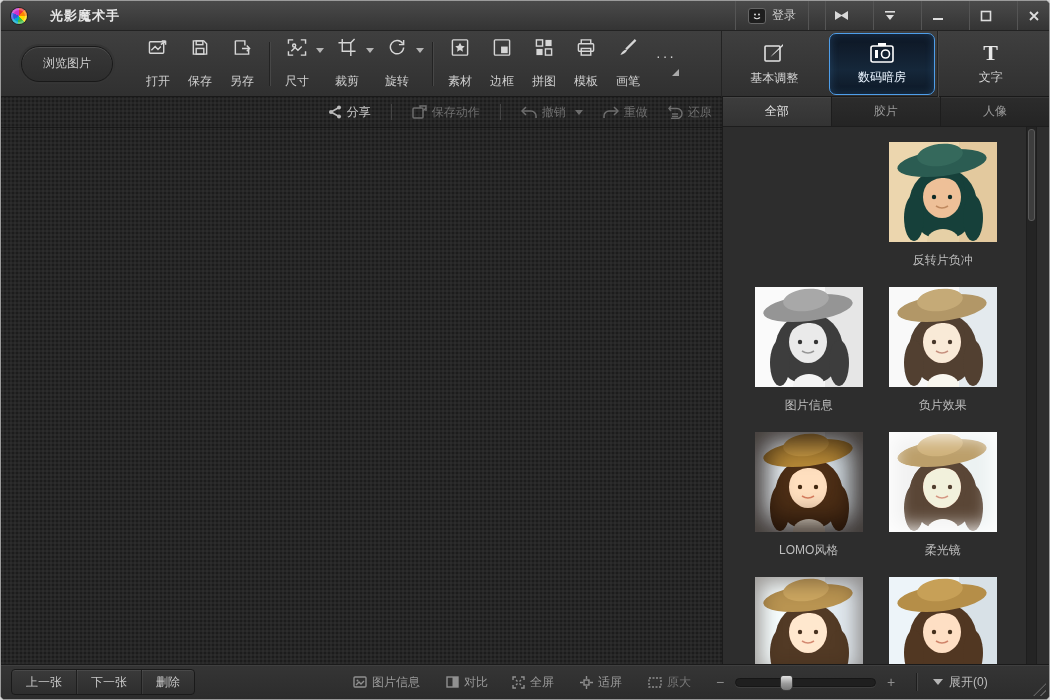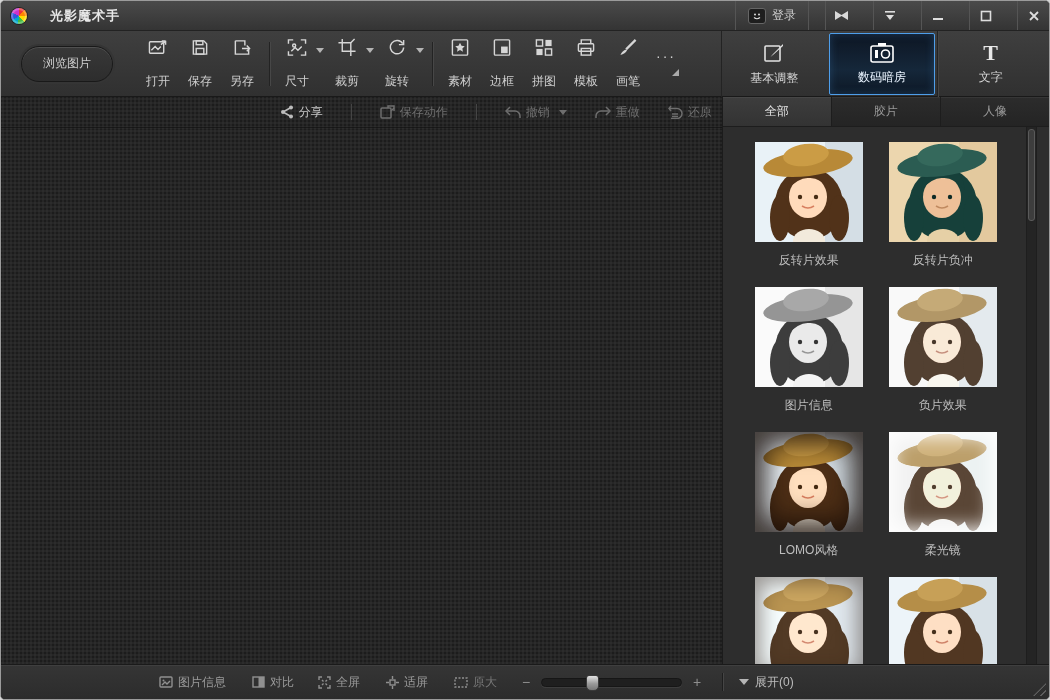--- a/index.html
+++ b/index.html
@@ -38,33 +38,33 @@
     border-top:5px solid #b5b5b5;margin:-26px 2px 0 -2px;}
   .more-btn{width:34px;height:52px;display:flex;flex-direction:column;align-items:center;justify-content:center;color:#cfcfcf;}
   .more-dots{font-size:14px;letter-spacing:2px;line-height:10px;}
   .more-tri{align-self:flex-end;width:0;height:0;border-left:7px solid transparent;border-bottom:7px solid #aaa;margin:8px 4px 0 0;}
   
   .modes{position:absolute;right:6px;top:0;height:66px;width:322px;display:flex;border-left:1px solid #232323;}
   .mode-btn{flex:1;display:flex;flex-direction:column;align-items:center;justify-content:center;gap:5px;
     color:#d6d6d6;border-left:1px solid #232323;box-shadow:inset 1px 0 0 #454545;}
   .mode-btn:first-child{border-left:none;box-shadow:none;}
   .mode-btn svg{stroke:#e2e2e2;fill:none;stroke-width:1.6;}
-  .mode-btn.active{border:1px solid var(--accent);border-radius:2px;margin:2px;
+  .mode-btn.active{border:1px solid var(--accent);border-radius:7px;margin:2px;
     background:linear-gradient(#0d1623,#15273a 60%,#0d1825);box-shadow:inset 0 0 8px rgba(80,160,240,.25);
     color:#eaf4ff;}
   .mode-btn.active svg{stroke:#fff;}
   
   .main{position:absolute;left:0;top:96px;width:100%;height:569px;display:flex;}
   .left-area{width:723px;height:100%;display:flex;flex-direction:column;
     background-color:#262626;
     background-image:radial-gradient(rgba(255,255,255,.028) 1px,transparent 1px),
                      radial-gradient(rgba(0,0,0,.25) 1px,transparent 1px);
     background-size:4px 4px,4px 4px;background-position:0 0,2px 2px;
     border-right:1px solid #1b1b1b;}
-  .actionbar{height:31px;display:flex;align-items:center;justify-content:flex-end;gap:28px;
+  .actionbar{height:31px;display:flex;align-items:center;justify-content:flex-end;gap:20px;
     padding-right:10px;border-bottom:1px solid rgba(0,0,0,.4);box-shadow:0 1px 0 rgba(255,255,255,.03);}
   .ab-item{display:flex;align-items:center;gap:5px;color:#c8c8c8;}
   .ab-item.disabled{color:#6e6e6e;}
   .ab-item svg{stroke:#bdbdbd;fill:none;stroke-width:1.5;}
   .ab-item.disabled svg{stroke:#6e6e6e;}
   .ab-sep{width:1px;height:16px;background:#454545;}
   .mini-caret{width:0;height:0;border-left:4px solid transparent;border-right:4px solid transparent;border-top:5px solid #6e6e6e;margin-left:4px;}
   .canvas{flex:1;}
   
   .rightpanel{width:327px;height:100%;background:#2d2d2d;position:relative;}
@@ -377,28 +377,20 @@
           </div>
         <div class="tab">
             <span>胶片</span>
           </div>
         <div class="tab">
             <span>人像</span>
           </div>
       </div>
 
       <div class="grid">
-        <div class="cell" style="left:32px;top:15px">
-          <div class="thumb fx-reversal">
-              <svg viewBox="0 0 108 100">
-                <use href="#girl"></use>
-              </svg>
-            </div>
-          <div class="cell-label">反转片效果</div>
-        </div>
         <div class="cell" style="left:166px;top:15px">
           <div class="thumb fx-cross">
               <svg viewBox="0 0 108 100">
                 <use href="#girl"></use>
               </svg>
             </div>
           <div class="cell-label">反转片负冲</div>
         </div>
         <div class="cell" style="left:32px;top:160px">
           <div class="thumb fx-bw">
@@ -450,20 +442,31 @@
         </div>
       </div>
 
       <div class="scrollbar">
         <div class="scroll-thumb"></div>
       </div>
     </div>
   </div>
 
   <div class="bottombar">
+    <div class="nav-group">
+      <div class="nav-seg">
+          <span>上一张</span>
+        </div>
+      <div class="nav-seg">
+          <span>下一张</span>
+        </div>
+      <div class="nav-seg">
+          <span>删除</span>
+        </div>
+    </div>
 
     <div style="width:158px"></div>
 
     <div class="bb-item" style="margin-right:26px">
       <svg width="14" height="12" viewBox="0 0 14 12">
           <rect x="1" y="1" width="12" height="10" rx="1"></rect>
           <circle cx="4.5" cy="4.5" r="1" fill="#909090" stroke="none"></circle>
           <path d="M3,9 l3,-3 2,2 3,-3"></path>
         </svg>
       <span>图片信息</span>

